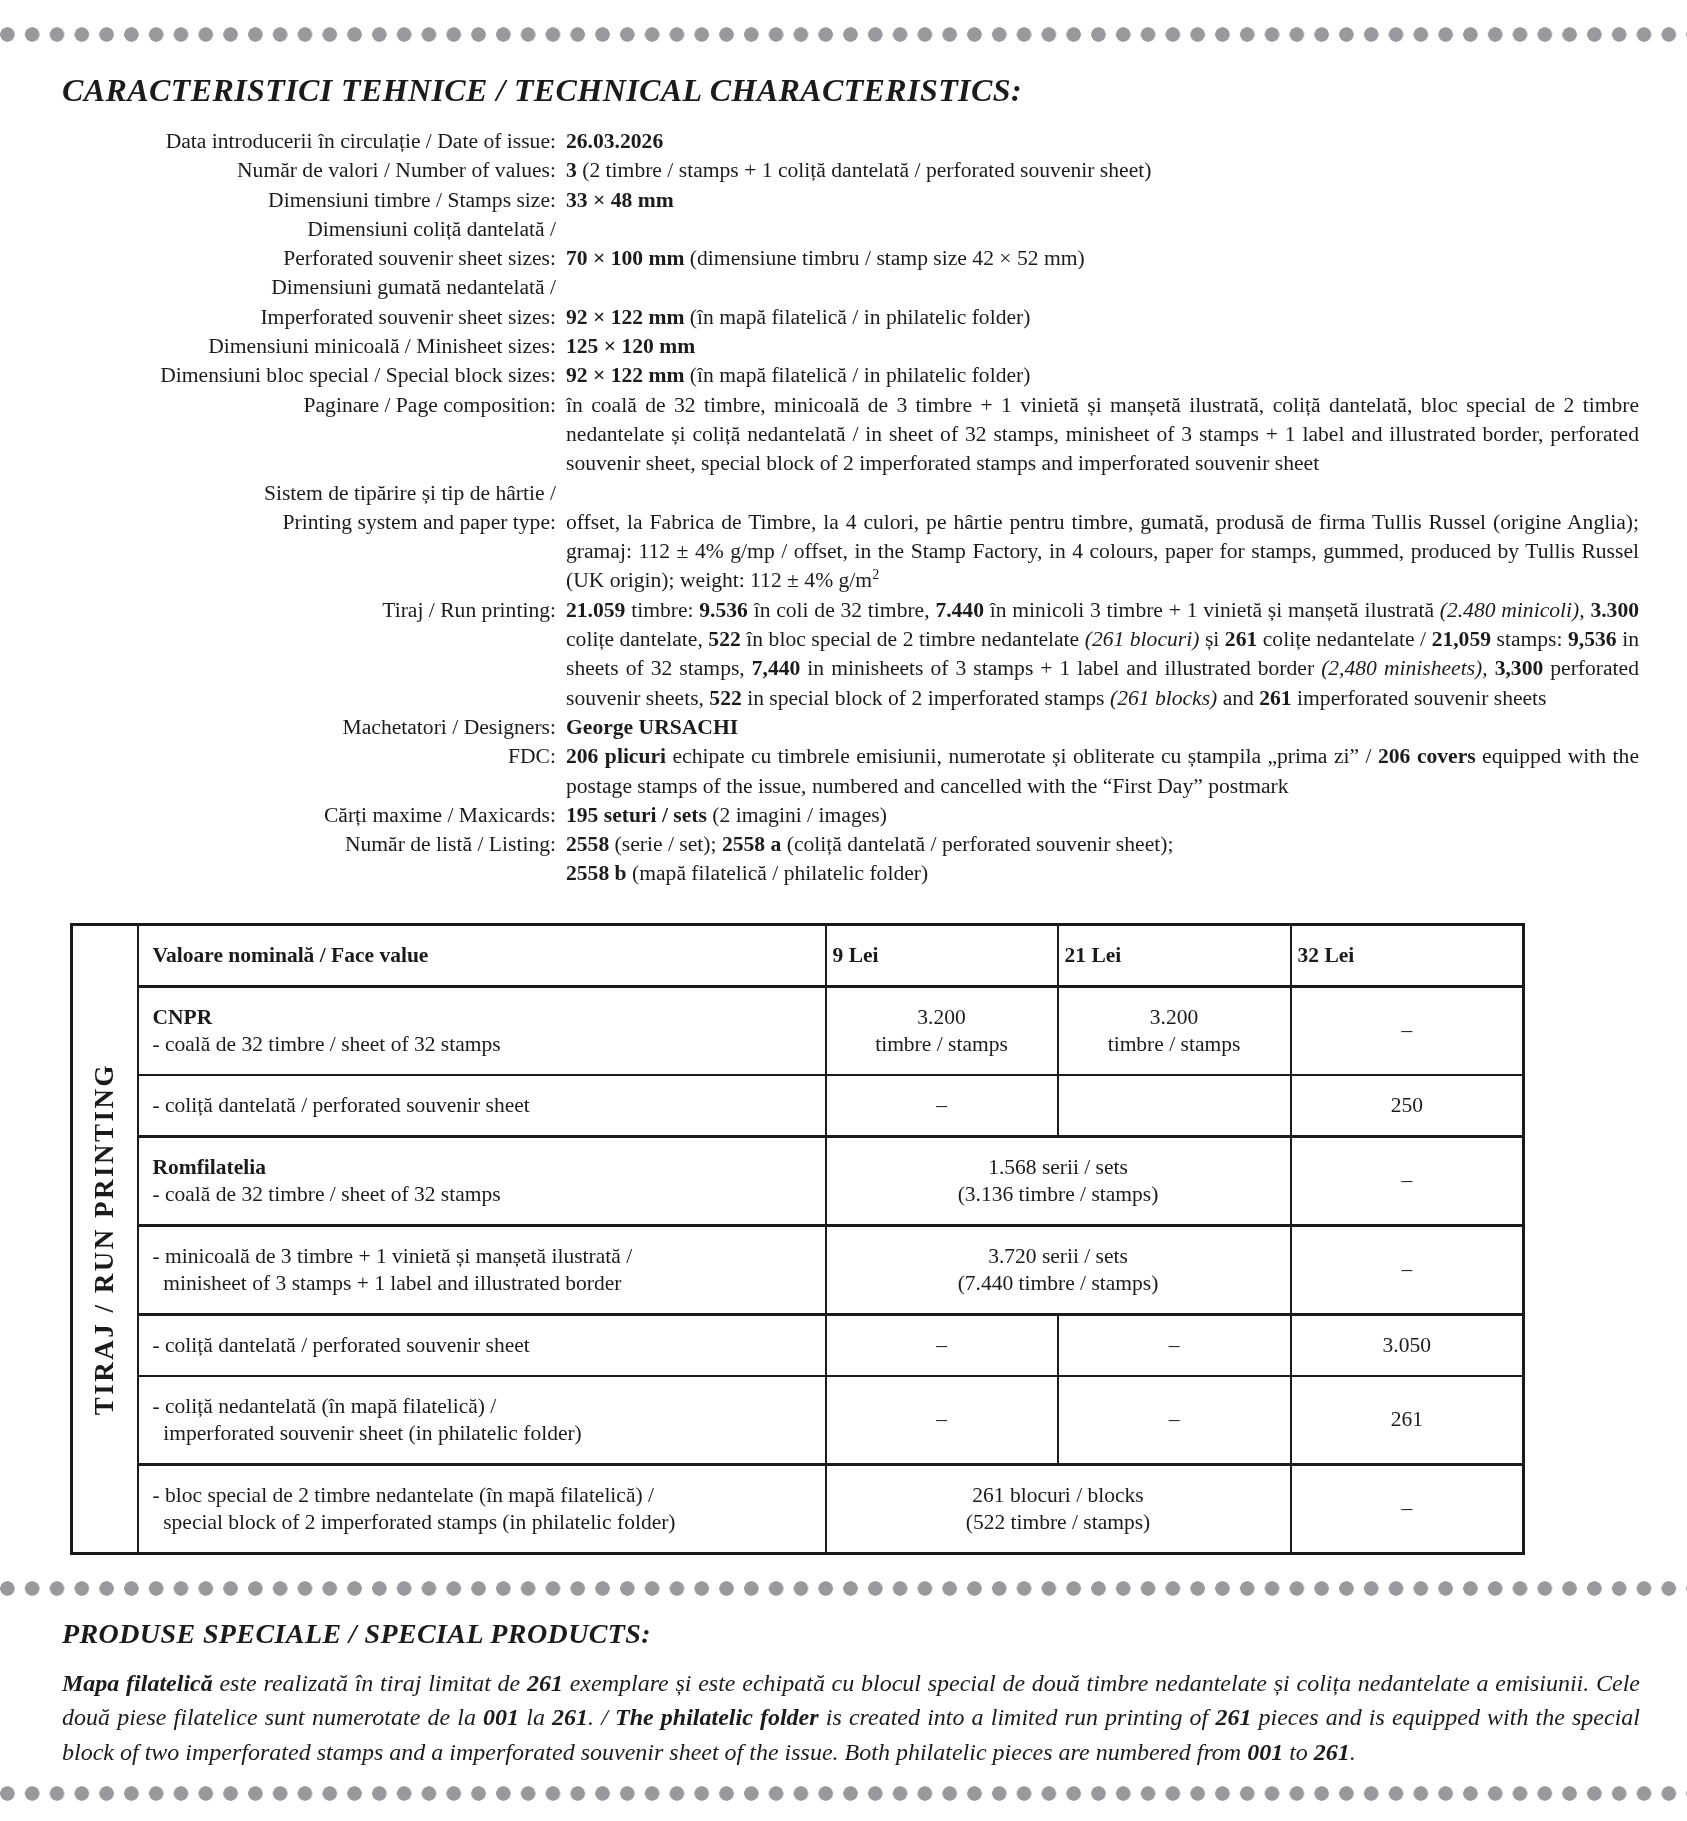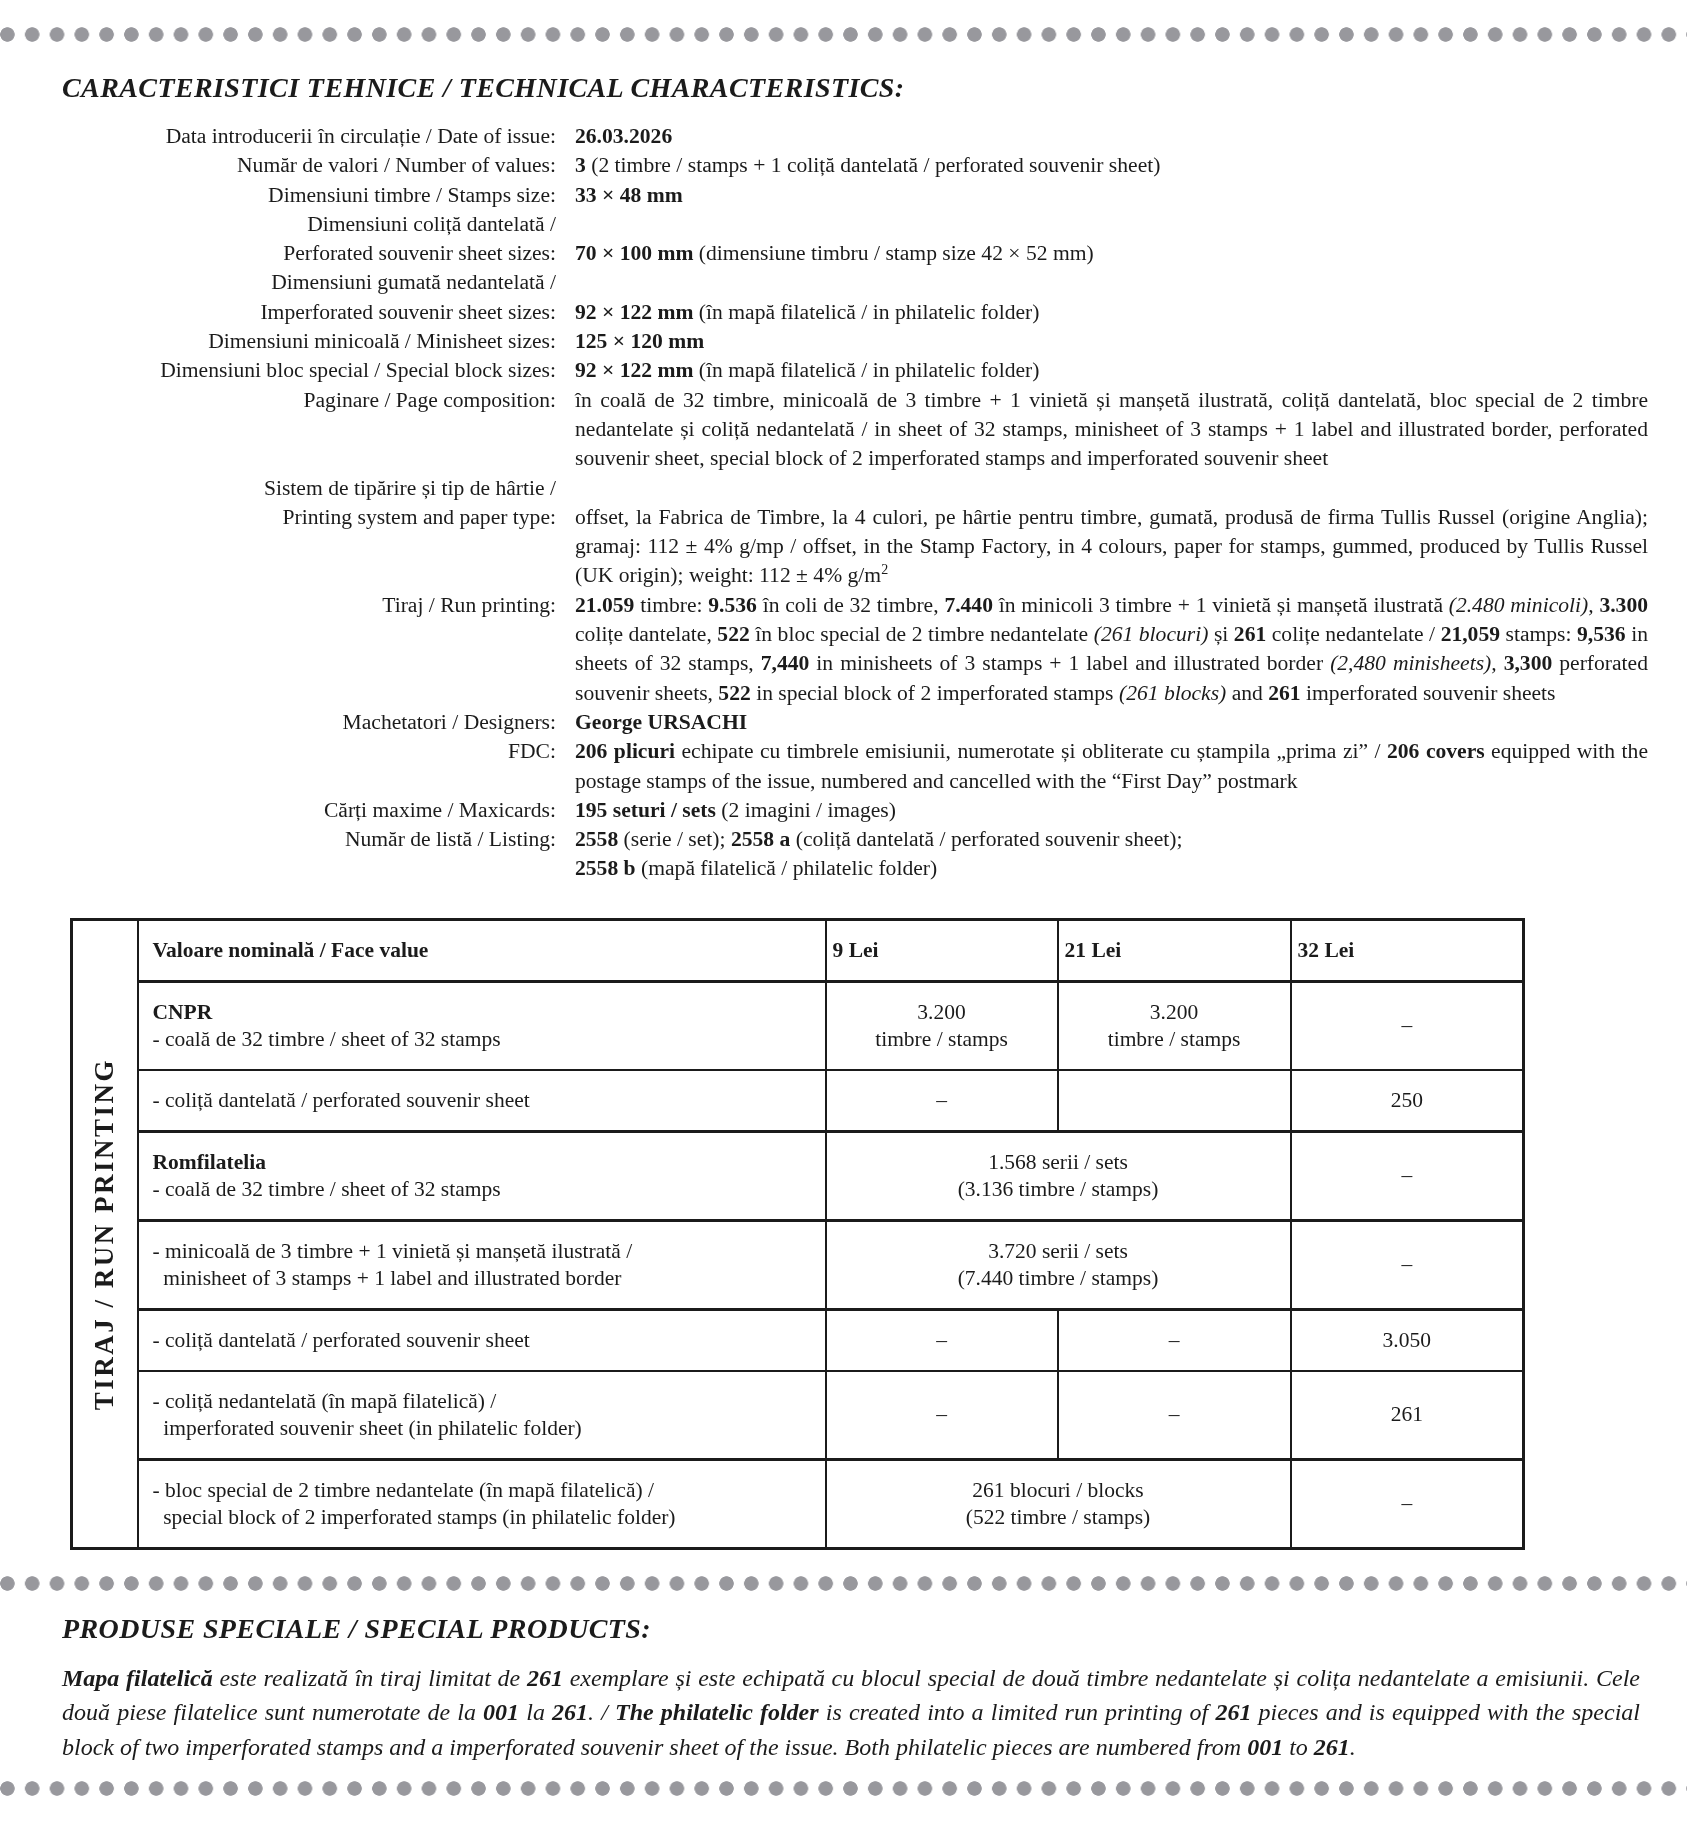--- a/index.html
+++ b/index.html
@@ -3,24 +3,24 @@
 <meta charset="utf-8">
 <style>
   html,body{margin:0;padding:0;}
   body{width:1687px;height:1821px;overflow:hidden;background:#ffffff;color:#1b1b1b;
        font-family:"Liberation Serif","DejaVu Serif",serif;}
   .dotted{height:15px;background-image:radial-gradient(circle at 7.4px 7.5px,#98989d 6.9px,rgba(0,0,0,0) 7.5px);
           background-size:24.8px 15px;background-repeat:repeat-x;}
   #dot-top{margin-top:27px;}
   #dot-mid{margin-top:26px;}
   #dot-bottom{margin-top:16px;}
-  h1{font-size:28px;font-weight:bold;font-style:italic;letter-spacing:.4px;
+  h1{font-size:32px;font-weight:bold;font-style:italic;letter-spacing:.4px;
      margin:30px 0 18px 62px;}
   h1.sp{margin:22px 0 0 62px;font-size:28px;}
-  #kv{display:grid;grid-template-columns:498px 1073px;column-gap:19px;margin-left:58px;
+  #kv{display:grid;grid-template-columns:498px 1073px;column-gap:10px;margin-left:58px;
       font-size:21.6px;line-height:29.3px;}
   .kv-label{text-align:right;white-space:nowrap;}
   .kv-value{text-align:justify;}
   sup{font-size:14px;line-height:0;}
   .b{font-weight:bold;}
   .i{font-style:italic;}
   #ptable{border-collapse:collapse;table-layout:fixed;width:1452px;margin:34px 0 0 70px;
           font-size:21.5px;line-height:27px;border:3px solid #1b1b1b;}
   #ptable td{border:2px solid #1b1b1b;padding:16px 6px;vertical-align:middle;}
   #ptable tr.thick td{border-bottom-width:3px;}

